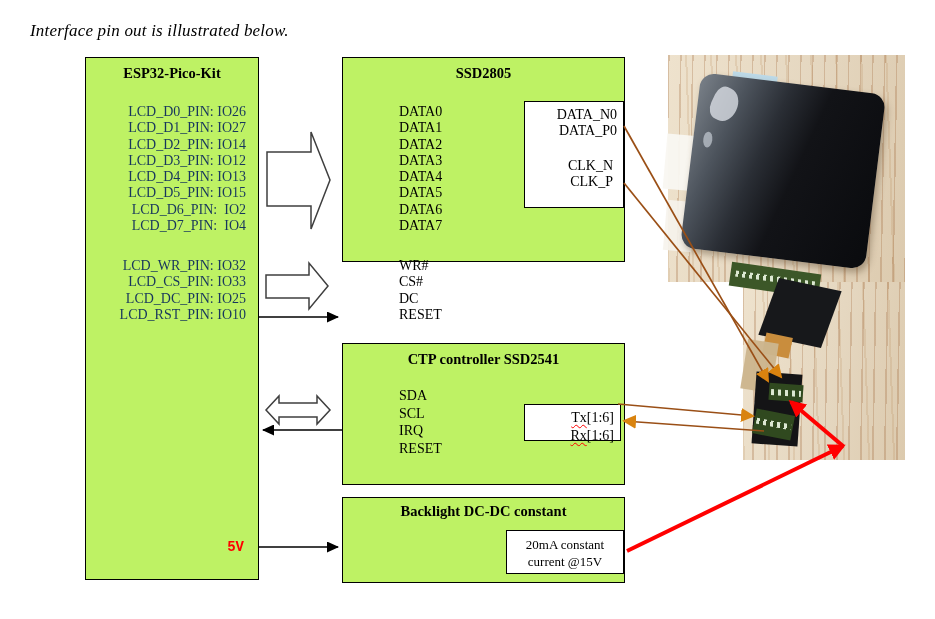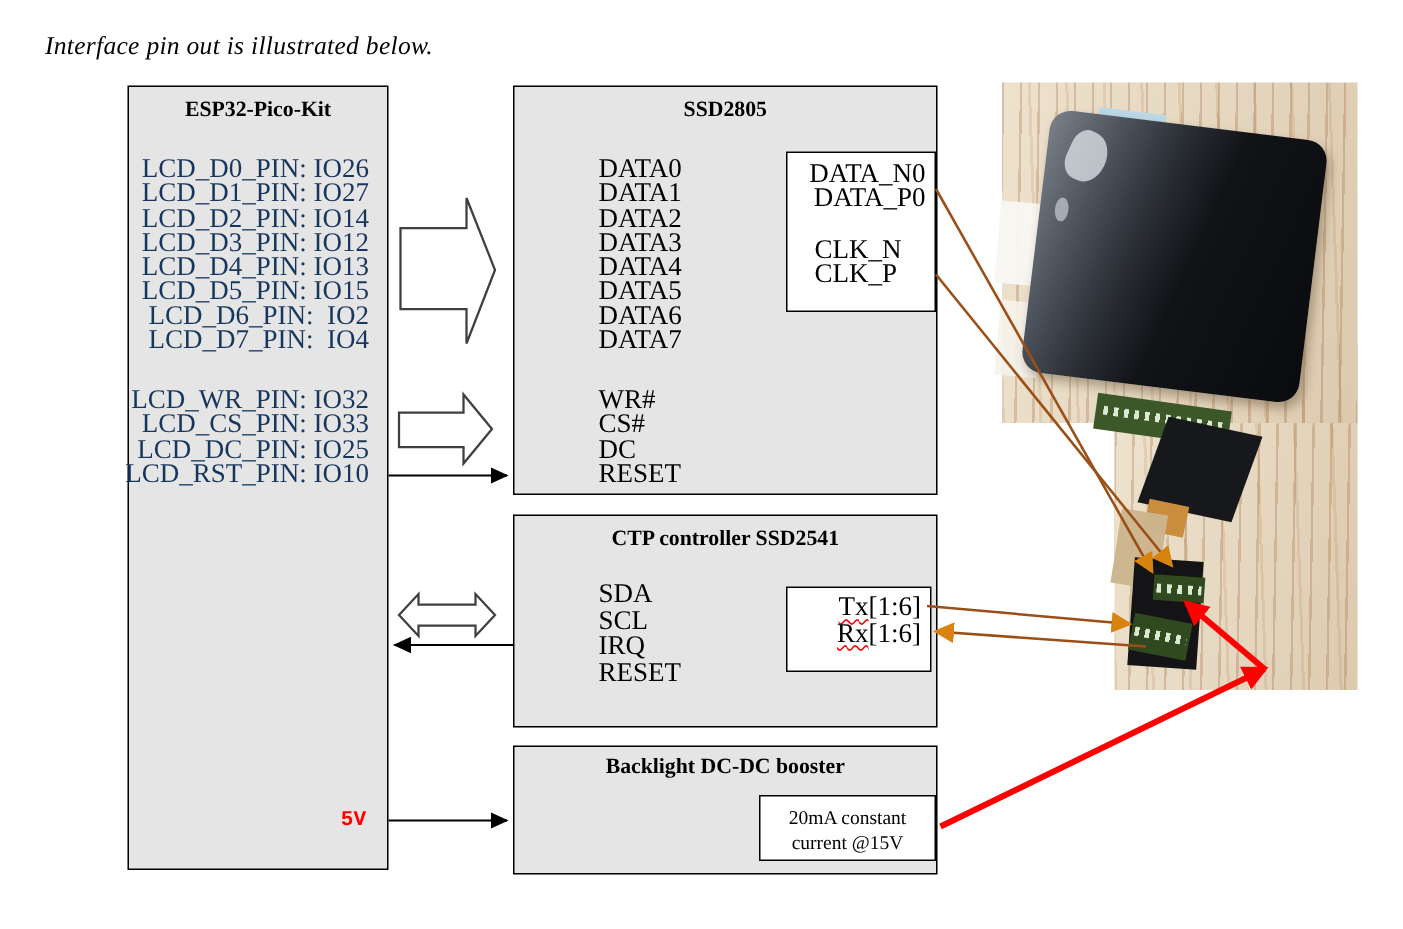--- a/index.html
+++ b/index.html
@@ -1,23 +1,23 @@
 <!DOCTYPE html>
 <html><head>
 <meta charset="utf-8">
 <style>
   html,body{margin:0;padding:0;}
   body{
     width:935px;height:619px;position:relative;background:#ffffff;
     font-family:"Liberation Serif", serif;color:#000;overflow:hidden;
   }
   .heading{position:absolute;left:30px;top:21px;font-size:17px;letter-spacing:.2px;font-style:italic;}
-  .box{position:absolute;border:1.4px solid #000;background:#e5e5e5;box-sizing:border-box;}
+  .box{position:absolute;border:1.4px solid #000;background:#bef264;box-sizing:border-box;}
   .box-title{position:absolute;left:0;right:0;top:7px;text-align:center;font-weight:bold;font-size:14.5px;}
-  .pin-col{position:absolute;font-size:18px;line-height:16.3px;}
+  .pin-col{position:absolute;font-size:14px;line-height:16.3px;}
   .pin{white-space:pre;}
   .right{right:12px;text-align:right;}
   .left{left:10px;text-align:left;margin-left:46px;}
   .navy{color:#17365d;}
   .inner-box{position:absolute;border:1.2px solid #000;background:#fff;box-sizing:border-box;padding-left:22px;}
   .power{position:absolute;right:14px;top:481px;color:#ff0000;font-weight:bold;font-size:14px;font-family:Liberation Mono, monospace;}
   .wavy{text-decoration:underline;text-decoration-style:wavy;text-decoration-color:#ff0000;text-decoration-thickness:1px;text-underline-offset:2px;}
   .note{position:absolute;left:0;right:0;top:5px;text-align:center;font-size:13px;line-height:17px;}
 
   
@@ -100,21 +100,21 @@
   </div>
   <div class="pin-col right navy" style="top:200px">
     <div class="pin">LCD_WR_PIN: IO32</div>
     <div class="pin">LCD_CS_PIN: IO33</div>
     <div class="pin">LCD_DC_PIN: IO25</div>
     <div class="pin">LCD_RST_PIN: IO10</div>
   </div>
   <div class="power">5V</div>
 </div>
 
-<div class="box" style="left:342px;top:57px;width:283px;height:273px;z-index:3">
+<div class="box" style="left:342px;top:57px;width:283px;height:205px;z-index:3">
   <div class="box-title">SSD2805</div>
   <div class="pin-col left" style="top:46px">
     <div class="pin">DATA0</div>
     <div class="pin">DATA1</div>
     <div class="pin">DATA2</div>
     <div class="pin">DATA3</div>
     <div class="pin">DATA4</div>
     <div class="pin">DATA5</div>
     <div class="pin">DATA6</div>
     <div class="pin">DATA7</div>
@@ -123,45 +123,45 @@
     <div class="pin">WR#</div>
     <div class="pin">CS#</div>
     <div class="pin">DC</div>
     <div class="pin">RESET</div>
   </div>
   <div class="inner-box" style="left:181px;top:43px;width:100px;height:107px">
     <div class="pin-col" style="top:5px;right:6px;text-align:right">
       <div class="pin">DATA_N0</div>
       <div class="pin">DATA_P0</div>
     </div>
-    <div class="pin-col" style="top:56px;right:22px;text-align:left">
+    <div class="pin-col" style="top:56px;right:10px;text-align:right">
       <div class="pin">CLK_N</div>
       <div class="pin">CLK_P</div>
     </div>
   </div>
 </div>
 
 <div class="box" style="left:342px;top:343px;width:283px;height:142px;z-index:3">
   <div class="box-title">CTP controller SSD2541</div>
   <div class="pin-col left" style="top:43px;line-height:17.6px">
     <div class="pin">SDA</div>
     <div class="pin">SCL</div>
     <div class="pin">IRQ</div>
     <div class="pin">RESET</div>
   </div>
-  <div class="inner-box" style="left:181px;top:47px;width:97px;height:57px">
+  <div class="inner-box" style="left:181px;top:60px;width:97px;height:37px">
     <div class="pin-col" style="top:4px;right:6px;text-align:right;line-height:17.5px">
       <div class="pin"><span class="wavy">Tx</span><span>[1:6]</span></div>
       <div class="pin"><span class="wavy">Rx</span><span>[1:6]</span></div>
     </div>
   </div>
 </div>
 
 <div class="box" style="left:342px;top:497px;width:283px;height:86px;z-index:3">
-  <div class="box-title" style="top:5px">Backlight DC-DC booster</div>
+  <div class="box-title" style="top:5px">Backlight DC-DC constant</div>
   <div class="inner-box" style="left:163px;top:32px;width:118px;height:44px">
     <div class="note">
       <div>20mA constant</div>
       <div>current @15V</div>
     </div>
   </div>
 </div>
 
 <svg class="overlay" width="935" height="619" viewBox="0 0 935 619">
   <defs>

